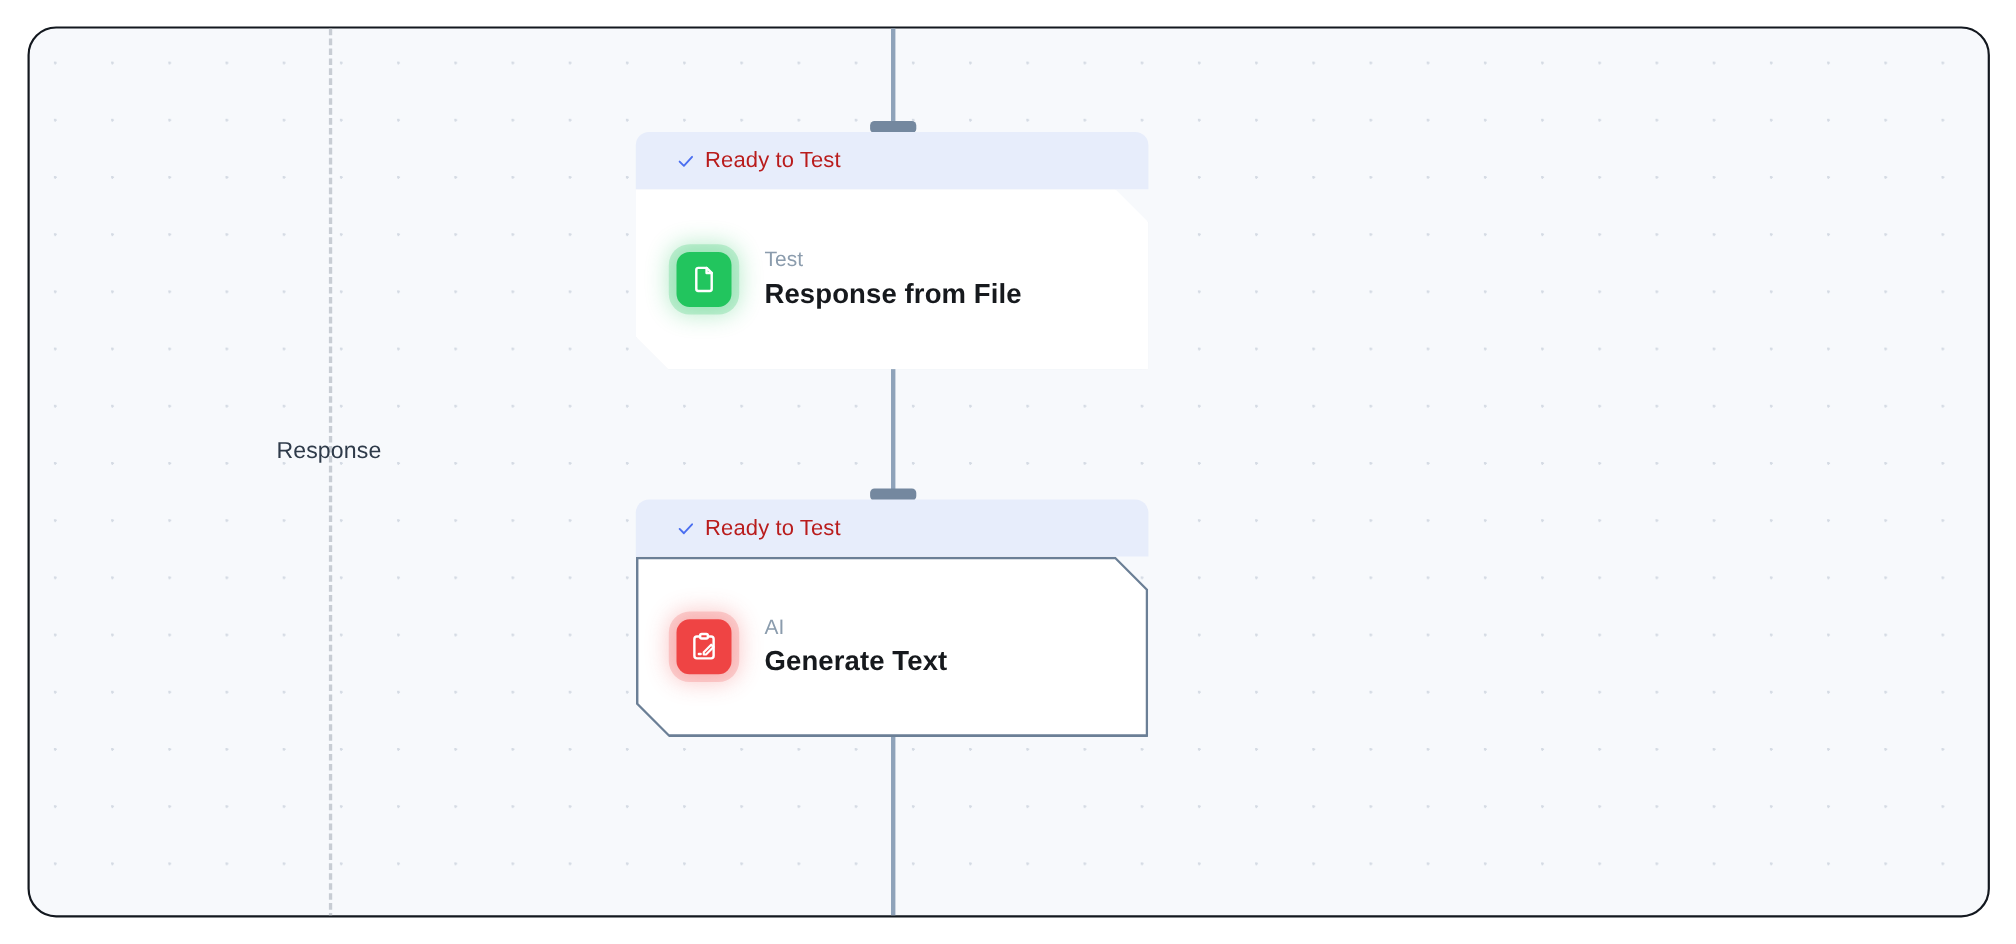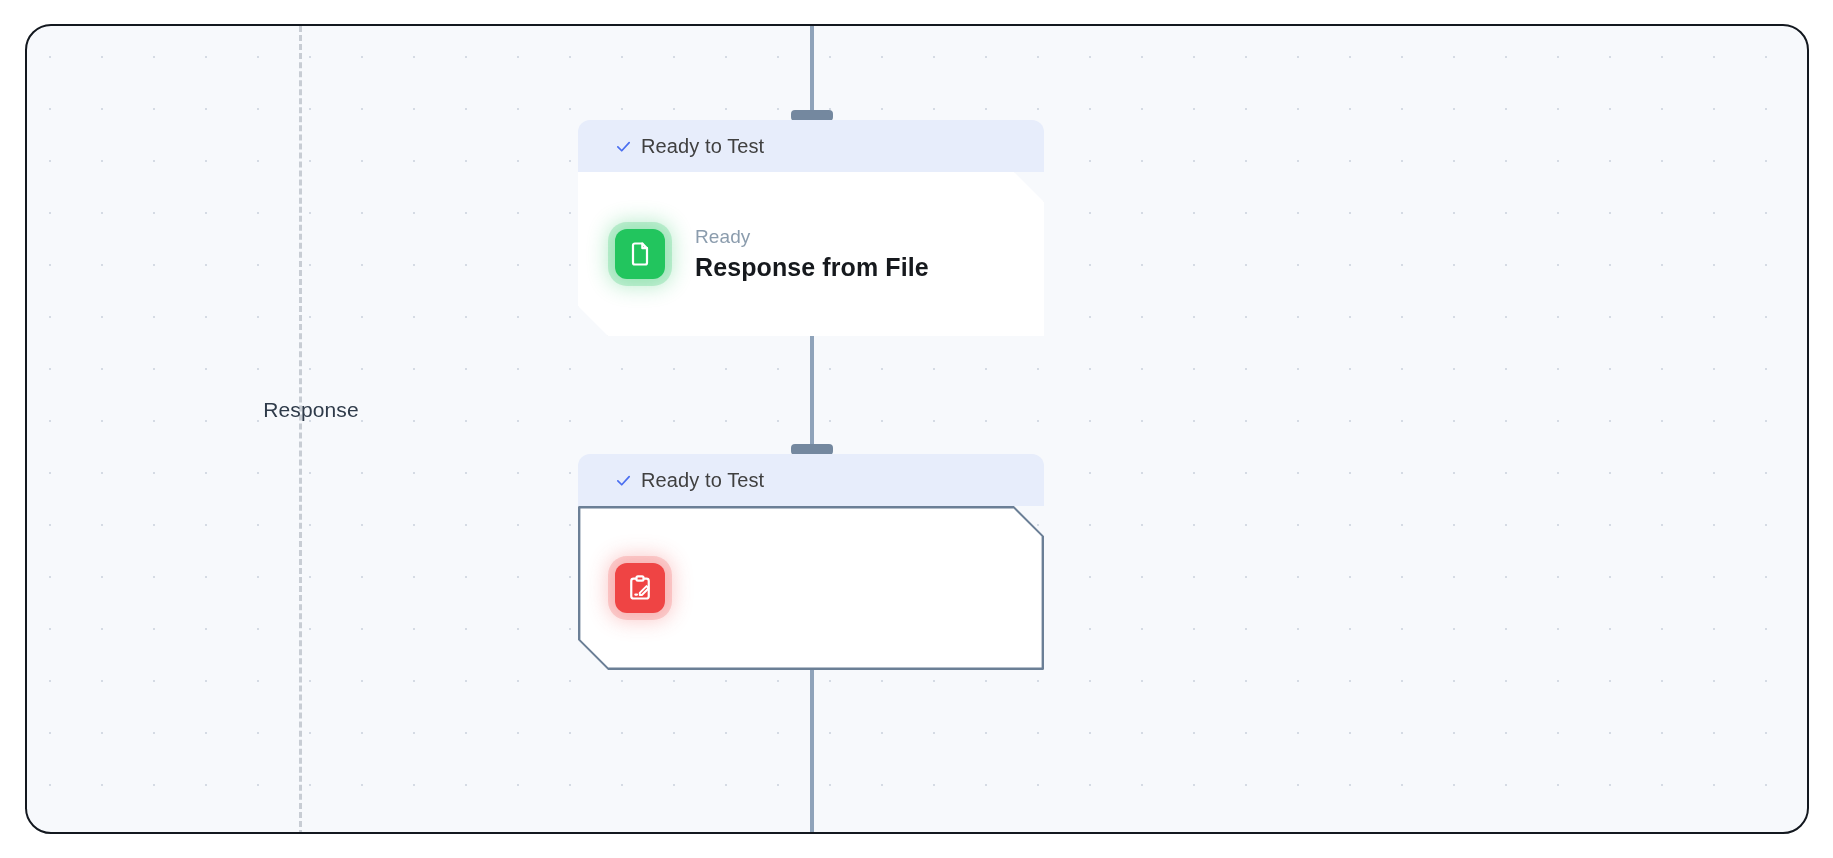--- a/index.html
+++ b/index.html
@@ -40,21 +40,21 @@
   
   #lane-divider {
     position: absolute;
     left: 272px; top: 0;
     width: 0; height: 810px;
     border-left: 3px dashed #c8cdd4;
   }
 
   #lane-label {
     position: absolute;
-    left: 284px; top: 372px;
+    left: 272px; top: 372px;
     transform: translateX(-50%);
     font-size: 21px;
     color: #2f3b4a;
     letter-spacing: 0.1px;
     white-space: nowrap;
     background: transparent;
   }
 
   
   .conn-line {
@@ -97,21 +97,21 @@
     padding-left: 37px;
     gap: 9px;
   }
   .check-icon {
     width: 17px; height: 17px;
     display: block;
     flex: 0 0 auto;
   }
   .status-text {
     font-size: 20px;
-    color: #404040;
+    color: #b91c1c;
     letter-spacing: 0.1px;
   }
 
   .node-body {
     position: relative;
     height: 164px;
     background: #ffffff;
     display: flex;
     align-items: center;
     padding-left: 37px;
@@ -204,21 +204,21 @@
       </div>
 
       <div class="node-body plain">
         <div class="node-icon green">
           <svg width="28" height="28" viewBox="0 0 24 24" fill="none">
             <path d="M14 3H7.5A1.5 1.5 0 0 0 6 4.5v15A1.5 1.5 0 0 0 7.5 21h9a1.5 1.5 0 0 0 1.5-1.5V7l-4-4z" stroke="#ffffff" stroke-width="1.9" stroke-linejoin="round" stroke-linecap="round"></path>
             <path d="M14 3v4h4" stroke="#ffffff" stroke-width="1.9" stroke-linejoin="round" stroke-linecap="round"></path>
           </svg>
         </div>
         <div class="node-text">
-          <span class="node-category">Ready</span>
+          <span class="node-category">Test</span>
           <span class="node-title">Response from File</span>
         </div>
       </div>
     </div>
 
     <div class="node" id="node-generate-text">
 
       <div class="node-header">
         <svg class="check-icon" viewBox="0 0 24 24" fill="none">
           <path d="M4 12.5 L9.5 18 L20 6.5" stroke="#4a6ef0" stroke-width="2.4" stroke-linecap="round" stroke-linejoin="round"></path>
@@ -231,17 +231,21 @@
           <path d="M1.2 1.2 H436 L464.8 30 V162.8 H30 L1.2 134 Z" fill="none" stroke="#6b7f96" stroke-width="2.4" stroke-linejoin="round"></path>
         </svg>
         <div class="node-icon red">
           <svg width="28" height="28" viewBox="0 0 24 24" fill="none">
             <rect x="4.5" y="4" width="15" height="17" rx="2" stroke="#ffffff" stroke-width="1.9"></rect>
             <rect x="9" y="2" width="6" height="3.6" rx="1.2" stroke="#ffffff" stroke-width="1.9" fill="#ef4444"></rect>
             <path d="M17.6 10.4 L19.4 12.2 L13.6 18 H11.8 V16.2 Z" stroke="#ffffff" stroke-width="1.7" stroke-linejoin="round" fill="#ef4444"></path>
             <path d="M8 17.6 h1.4" stroke="#ffffff" stroke-width="1.9" stroke-linecap="round"></path>
           </svg>
         </div>
+        <div class="node-text">
+          <span class="node-category">AI</span>
+          <span class="node-title">Generate Text</span>
+        </div>
       </div>
     </div>
 
   </div>
 </div>
 
 </body></html>

